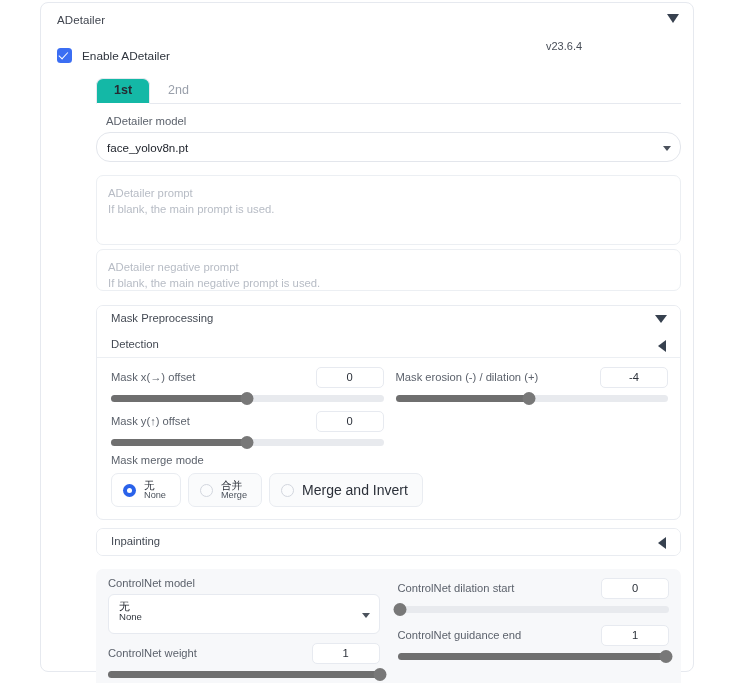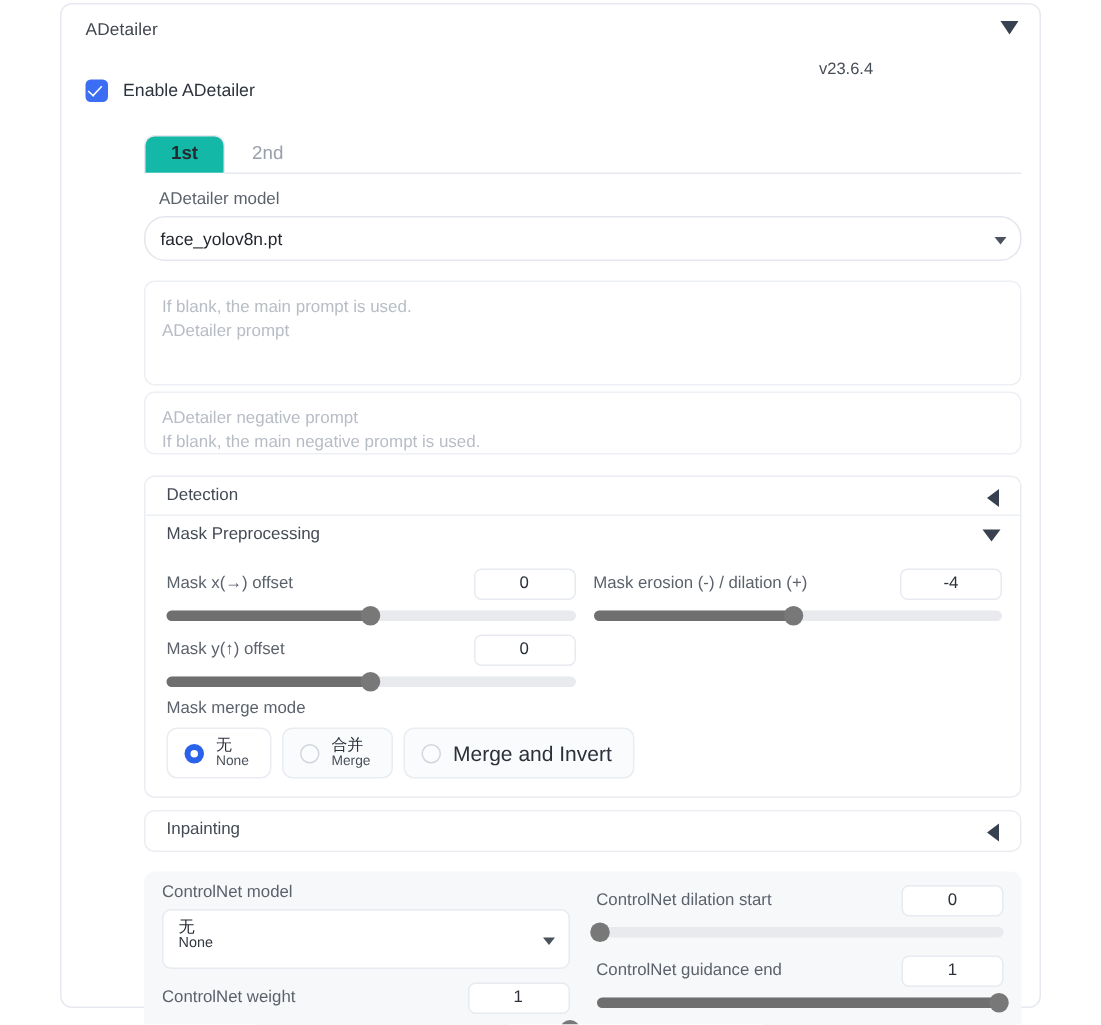--- a/index.html
+++ b/index.html
@@ -37,22 +37,22 @@
     right: 14px; top: 11px;
     width: 0; height: 0;
     border-left: 6.5px solid transparent;
     border-right: 6.5px solid transparent;
     border-top: 9px solid #37414f;
     cursor: pointer;
   }
 
   
   .enable-row {
-    display: flex; align-items: flex-start;
-    margin: 20px 0 0 16px;
+    display: flex; align-items: flex-end;
+    margin: 8px 0 0 16px;
     height: 22px;
   }
   .cbox {
     width: 15px; height: 15px;
     border-radius: 3.5px;
     background: #3b6ef3;
     position: relative;
     cursor: pointer;
     flex: none;
   }
@@ -342,38 +342,38 @@
 
     <div class="body-region">
 
       <div class="field-label">ADetailer model</div>
       <div class="dropdown">
         <span>face_yolov8n.pt</span>
         <span class="dd-caret"></span>
       </div>
 
       <div class="textarea ta-1">
+        <div>ADetailer prompt</div>
         <div>If blank, the main prompt is used.</div>
-        <div>ADetailer prompt</div>
       </div>
       <div class="textarea ta-2">
         <div>ADetailer negative prompt</div>
         <div>If blank, the main negative prompt is used.</div>
       </div>
 
       <div class="nested-group">
 
+        <div class="acc-head last">
+          <span>Mask Preprocessing</span>
+          <span class="caret-down"></span>
+        </div>
+
         <div class="acc-head">
           <span>Detection</span>
           <span class="caret-left"></span>
-        </div>
-
-        <div class="acc-head last">
-          <span>Mask Preprocessing</span>
-          <span class="caret-down"></span>
         </div>
 
         <div class="acc-body">
           <div class="grid2">
             <div class="col">
 
               <div class="ctrl">
                 <div class="ctrl-top">
                   <span class="ctrl-label">Mask x(→) offset</span>
                   <span class="num-box">0</span>

